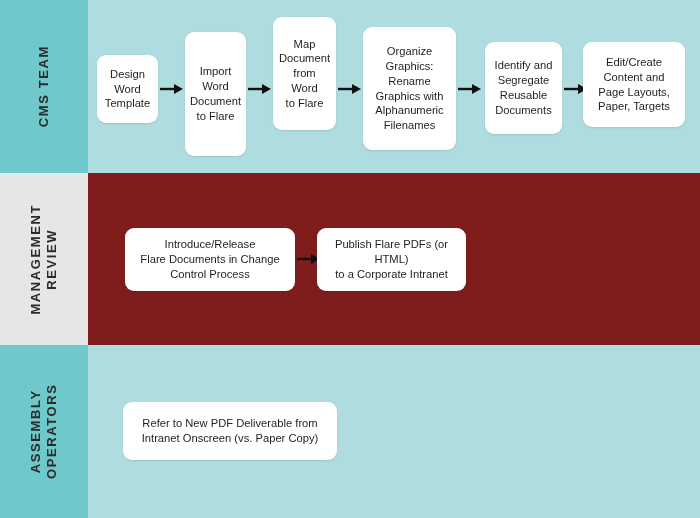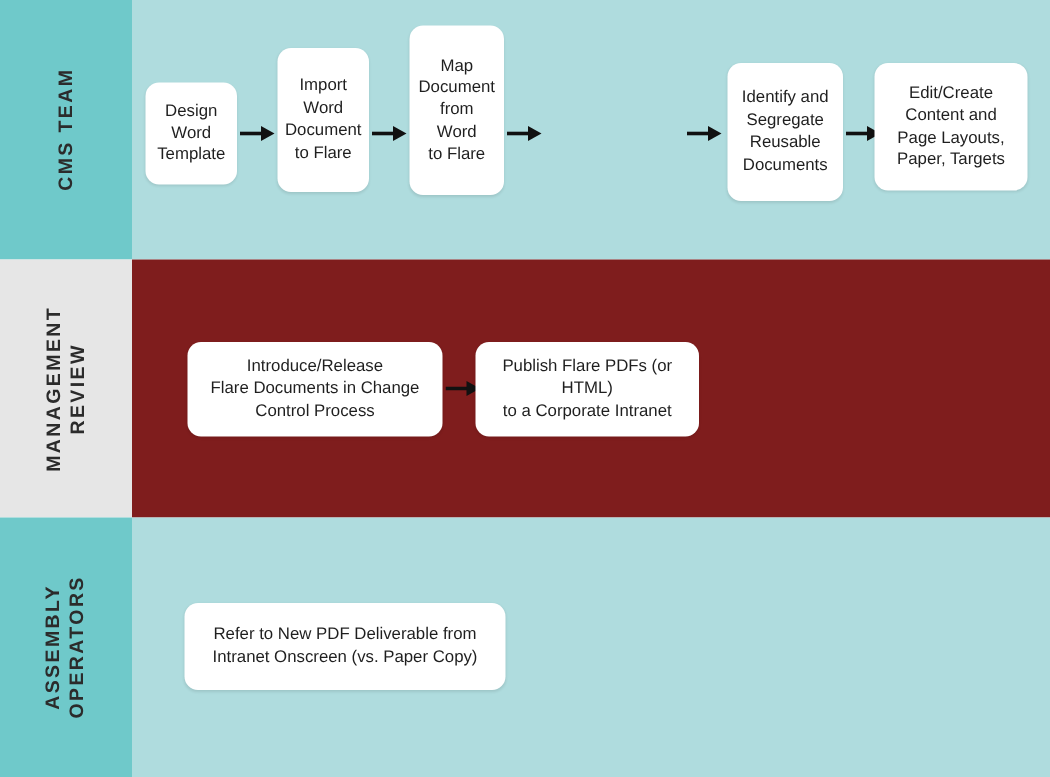--- a/index.html
+++ b/index.html
@@ -108,21 +108,21 @@
 Template</span>
       </div>
 
       <div class="arrow" style="left:72px; top:82px;">
         <svg width="24" height="14" viewBox="0 0 24 14">
           <line x1="0" y1="7" x2="15" y2="7" stroke="#111111" stroke-width="2.4"></line>
           <polygon points="14,2 23,7 14,12" fill="#111111"></polygon>
         </svg>
       </div>
 
-      <div class="node" style="left:97px; top:32px;  width:61px;  height:96px;">
+      <div class="node" style="left:97px; top:32px;  width:61px;  height:124px;">
         <span class="node-label">Import
 Word
 Document
 to Flare</span>
       </div>
 
       <div class="arrow" style="left:160px; top:82px;">
         <svg width="24" height="14" viewBox="0 0 24 14">
           <line x1="0" y1="7" x2="15" y2="7" stroke="#111111" stroke-width="2.4"></line>
           <polygon points="14,2 23,7 14,12" fill="#111111"></polygon>
@@ -136,20 +136,28 @@
 to Flare</span>
       </div>
 
       <div class="arrow" style="left:250px; top:82px;">
         <svg width="24" height="14" viewBox="0 0 24 14">
           <line x1="0" y1="7" x2="15" y2="7" stroke="#111111" stroke-width="2.4"></line>
           <polygon points="14,2 23,7 14,12" fill="#111111"></polygon>
         </svg>
       </div>
 
+      <div class="node" style="left:275px; top:27px;  width:93px;  height:123px;">
+        <span class="node-label">Organize
+Graphics:
+Rename
+Graphics with
+Alphanumeric
+Filenames</span>
+      </div>
 
       <div class="arrow" style="left:370px; top:82px;">
         <svg width="24" height="14" viewBox="0 0 24 14">
           <line x1="0" y1="7" x2="15" y2="7" stroke="#111111" stroke-width="2.4"></line>
           <polygon points="14,2 23,7 14,12" fill="#111111"></polygon>
         </svg>
       </div>
 
       <div class="node" style="left:397px; top:42px;  width:77px;  height:92px;">
         <span class="node-label">Identify and

